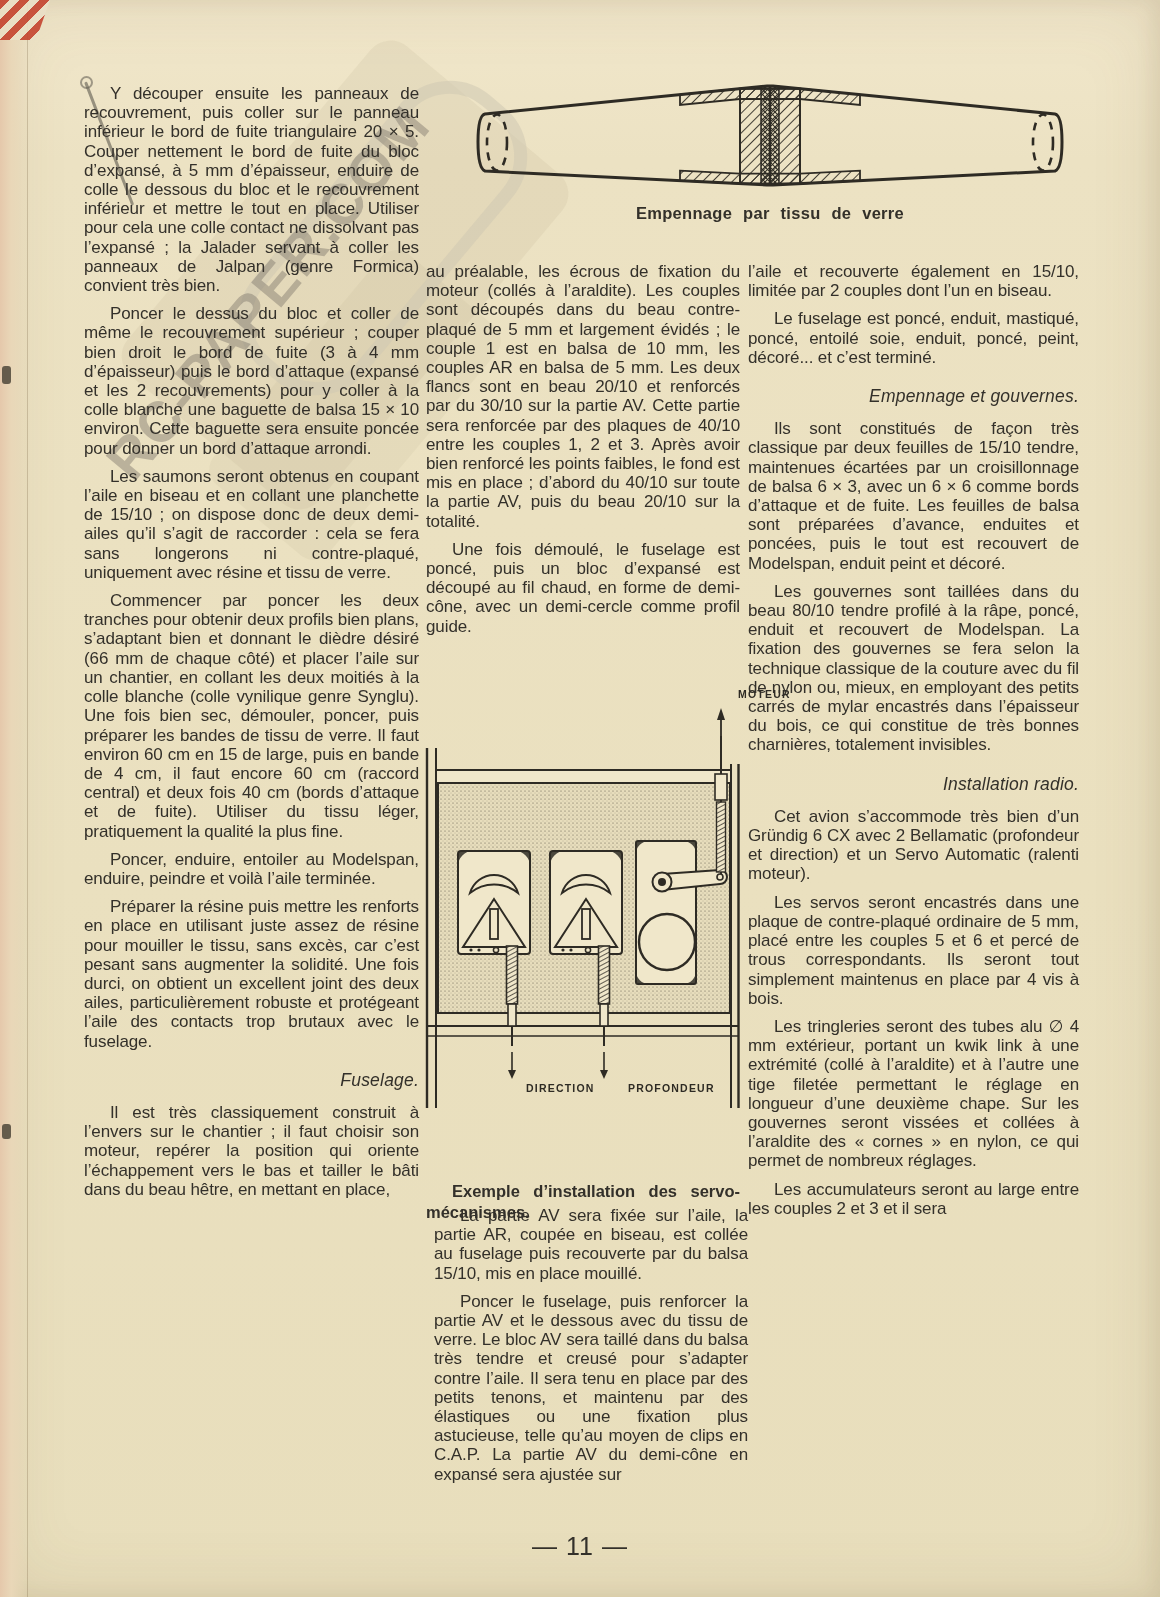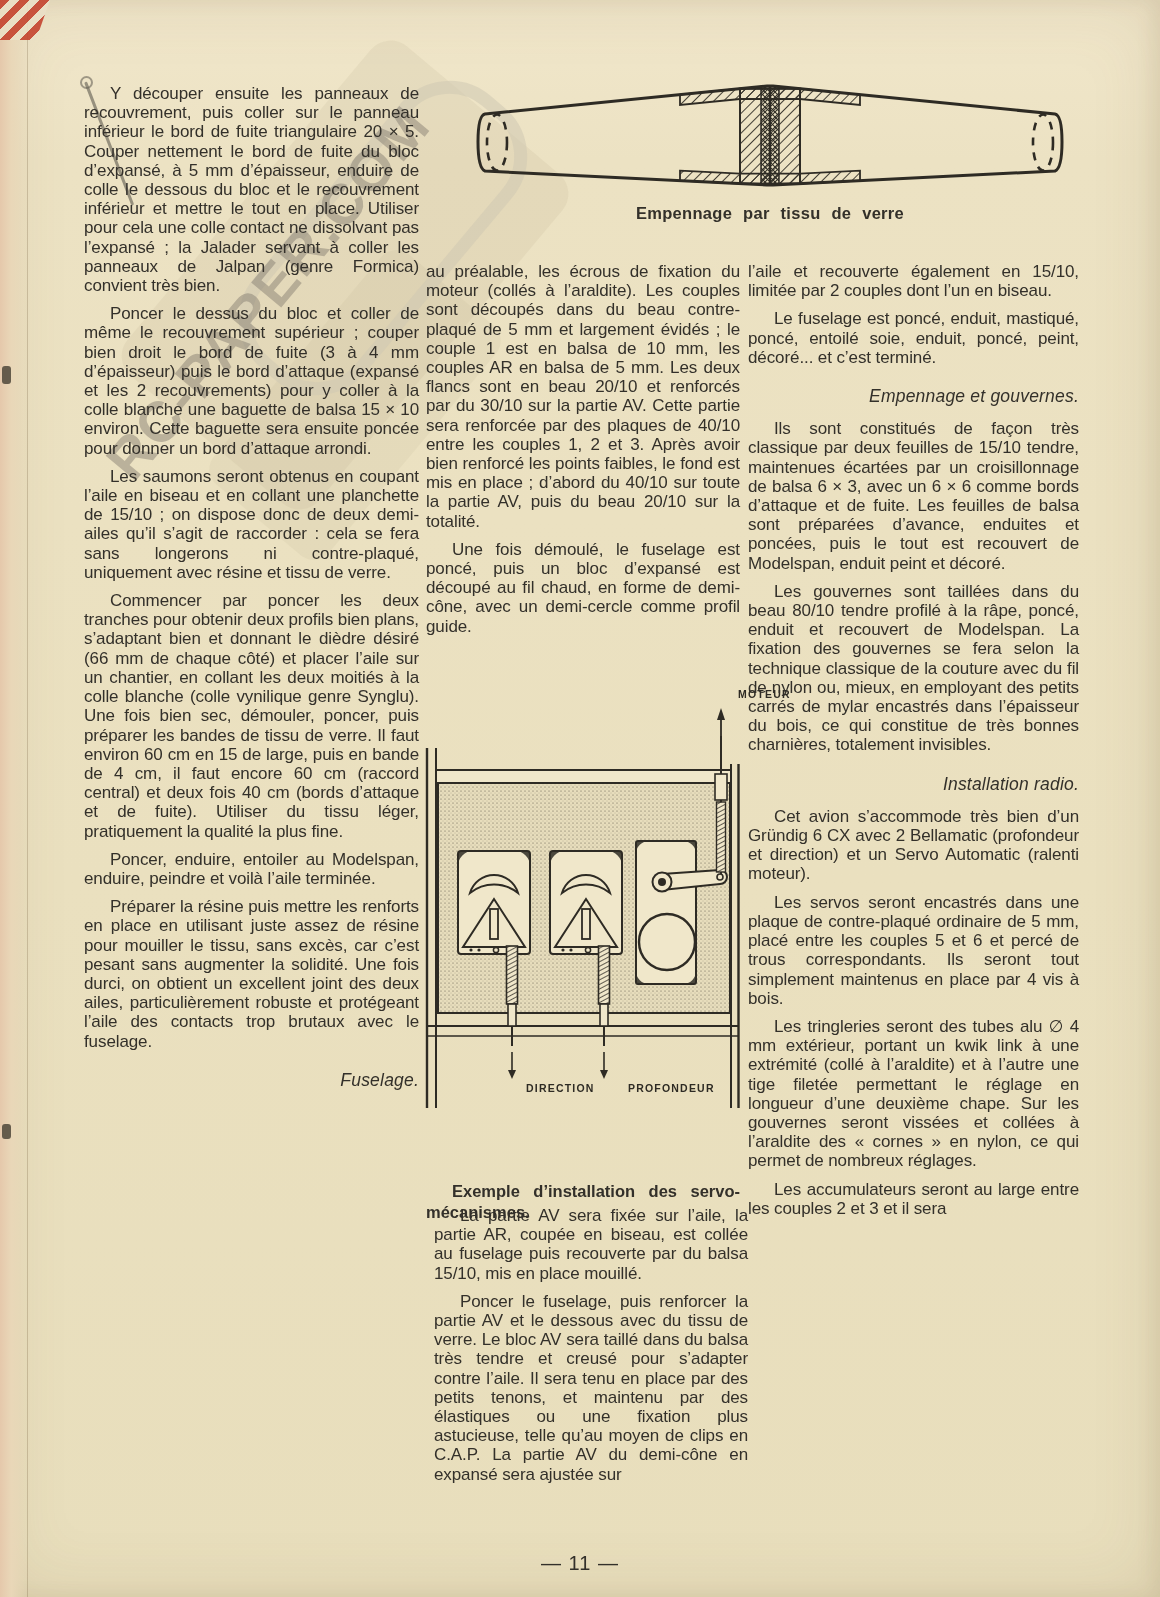--- a/index.html
+++ b/index.html
@@ -56,21 +56,21 @@
   #fig-servo{left:424px;top:674px;width:320px;height:434px;}
   .diag-label{position:absolute;font-size:10.5px;font-weight:bold;letter-spacing:1.2px;
     color:#2e2b24;white-space:nowrap;padding-left:44px;}
   #lbl-moteur{left:270px;top:14px;}
   #lbl-direction{left:58px;top:408px;}
   #lbl-profondeur{left:160px;top:408px;}
   #fig-servo-caption{position:absolute;left:426px;top:1140px;width:314px;
     font-weight:bold;font-size:16.5px;line-height:21px;text-align:justify;text-indent:26px;margin-top:41px;}
 
   .footer{position:absolute;left:0;top:1532px;width:1160px;text-align:center;
-    font-size:20px;letter-spacing:1px;color:#33302a;margin-top:20px;}
+    font-size:25px;letter-spacing:1px;color:#33302a;}
   svg{display:block;}
 </style>
 </head>
 <body>
 
 <div class="page-shade"></div>
 <div class="gutter"></div>
 <div class="gutter-line"></div>
 <div class="corner-stripes"></div>
 <div class="staple s1"></div>
@@ -84,20 +84,21 @@
 <div class="ghost wm-text">RC-PAPER.COM</div>
 
 <div class="col" id="col1">
   <p>Y découper ensuite les panneaux de recouvrement, puis coller sur le panneau inférieur le bord de fuite triangulaire 20 × 5. Couper nettement le bord de fuite du bloc d’expansé, à 5 mm d’épaisseur, enduire de colle le dessous du bloc et le recouvrement inférieur et mettre le tout en place. Utiliser pour cela une colle contact ne dissolvant pas l’expansé ; la Jalader servant à coller les panneaux de Jalpan (genre Formica) convient très bien.</p>
   <p>Poncer le dessus du bloc et coller de même le recouvrement supérieur ; couper bien droit le bord de fuite (3 à 4 mm d’épaisseur) puis le bord d’attaque (expansé et les 2 recouvrements) pour y coller à la colle blanche une baguette de balsa 15 × 10 environ. Cette baguette sera ensuite poncée pour donner un bord d’attaque arrondi.</p>
   <p>Les saumons seront obtenus en coupant l’aile en biseau et en collant une planchette de 15/10 ; on dispose donc de deux demi-ailes qu’il s’agit de raccorder : cela se fera sans longerons ni contre-plaqué, uniquement avec résine et tissu de verre.</p>
   <p>Commencer par poncer les deux tranches pour obtenir deux profils bien plans, s’adaptant bien et donnant le dièdre désiré (66 mm de chaque côté) et placer l’aile sur un chantier, en collant les deux moitiés à la colle blanche (colle vynilique genre Synglu). Une fois bien sec, démouler, poncer, puis préparer les bandes de tissu de verre. Il faut environ 60 cm en 15 de large, puis en bande de 4 cm, il faut encore 60 cm (raccord central) et deux fois 40 cm (bords d’attaque et de fuite). Utiliser du tissu léger, pratiquement la qualité la plus fine.</p>
   <p>Poncer, enduire, entoiler au Modelspan, enduire, peindre et voilà l’aile terminée.</p>
   <p>Préparer la résine puis mettre les renforts en place en utilisant juste assez de résine pour mouiller le tissu, sans excès, car c’est pesant sans augmenter la solidité. Une fois durci, on obtient un excellent joint des deux ailes, particulièrement robuste et protégeant l’aile des contacts trop brutaux avec le fuselage.</p>
   <h3>Fuselage.</h3>
+  <p>Il est très classiquement construit à l’envers sur le chantier ; il faut choisir son moteur, repérer la position qui oriente l’échappement vers le bas et tailler le bâti dans du beau hêtre, en mettant en place,</p>
 </div>
 
 <div class="figure" id="fig-wing">
   <svg width="630" height="128" viewBox="0 0 630 128">
     <defs>
       <pattern id="h1" width="7" height="7" patternUnits="userSpaceOnUse" patternTransform="rotate(45)">
         <line x1="0" y1="0" x2="0" y2="7" stroke="#2e2b24" stroke-width="1.8"></line>
       </pattern>
       <pattern id="hx" width="5" height="5" patternUnits="userSpaceOnUse">
         <line x1="0" y1="0" x2="5" y2="5" stroke="#2e2b24" stroke-width="1.1"></line>

